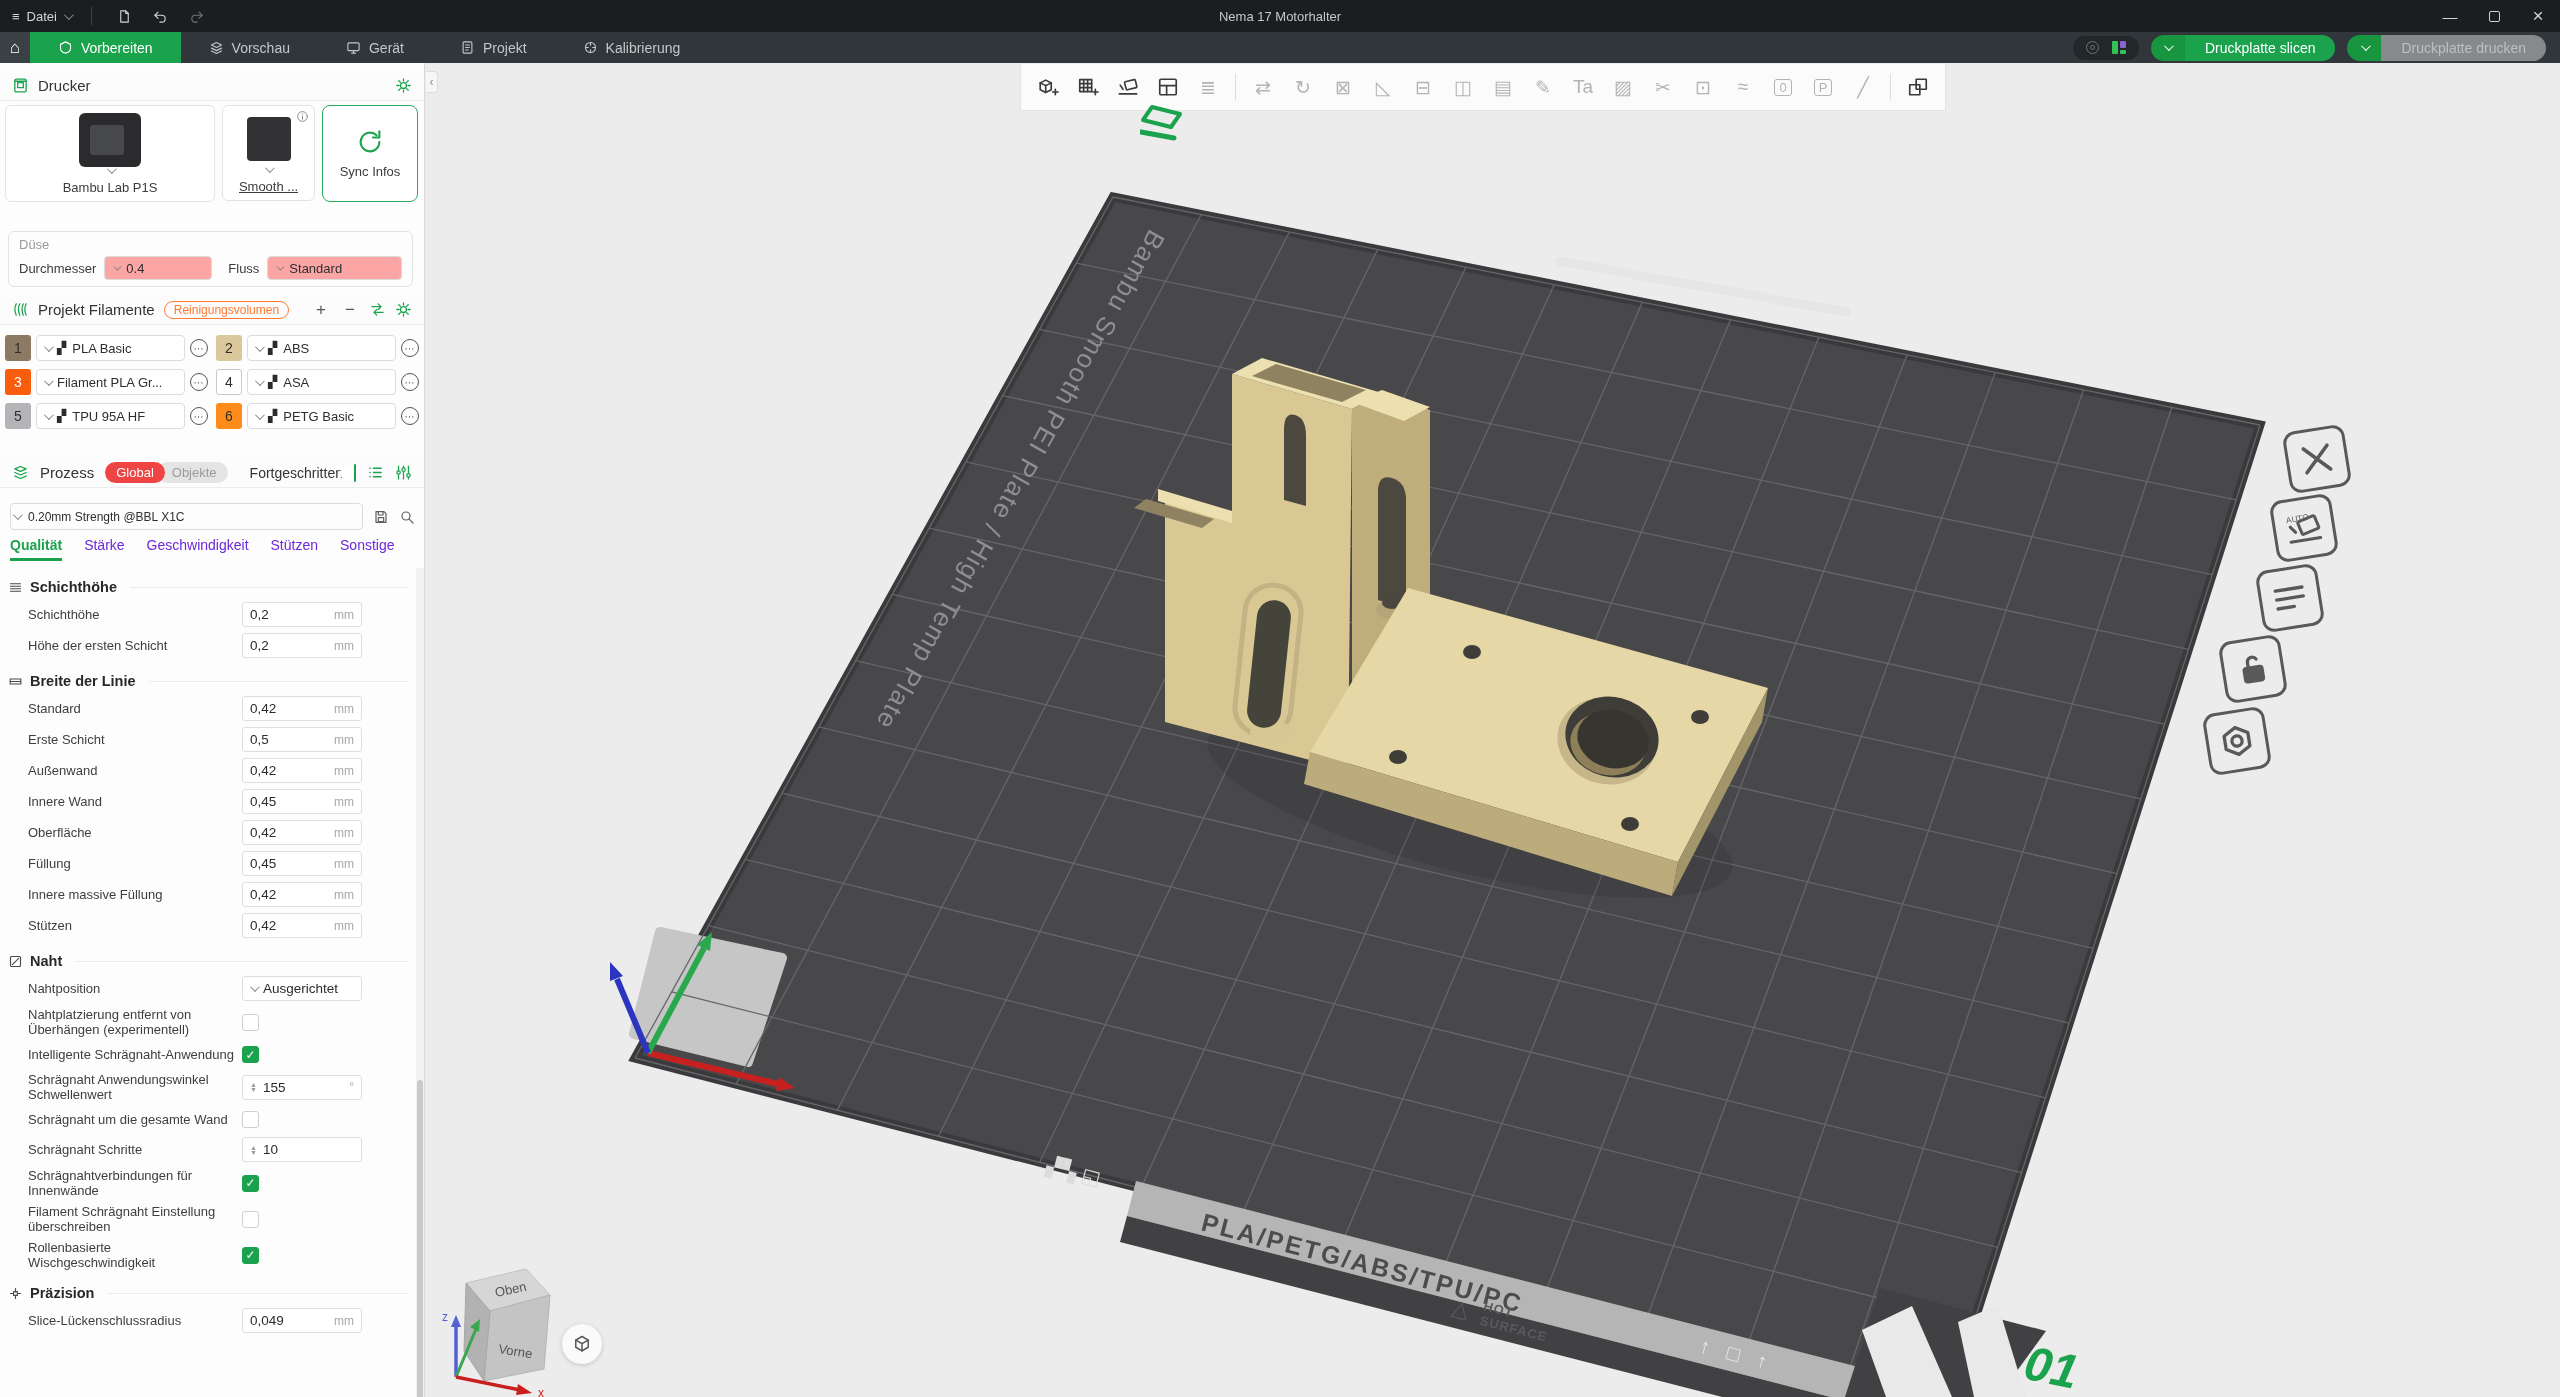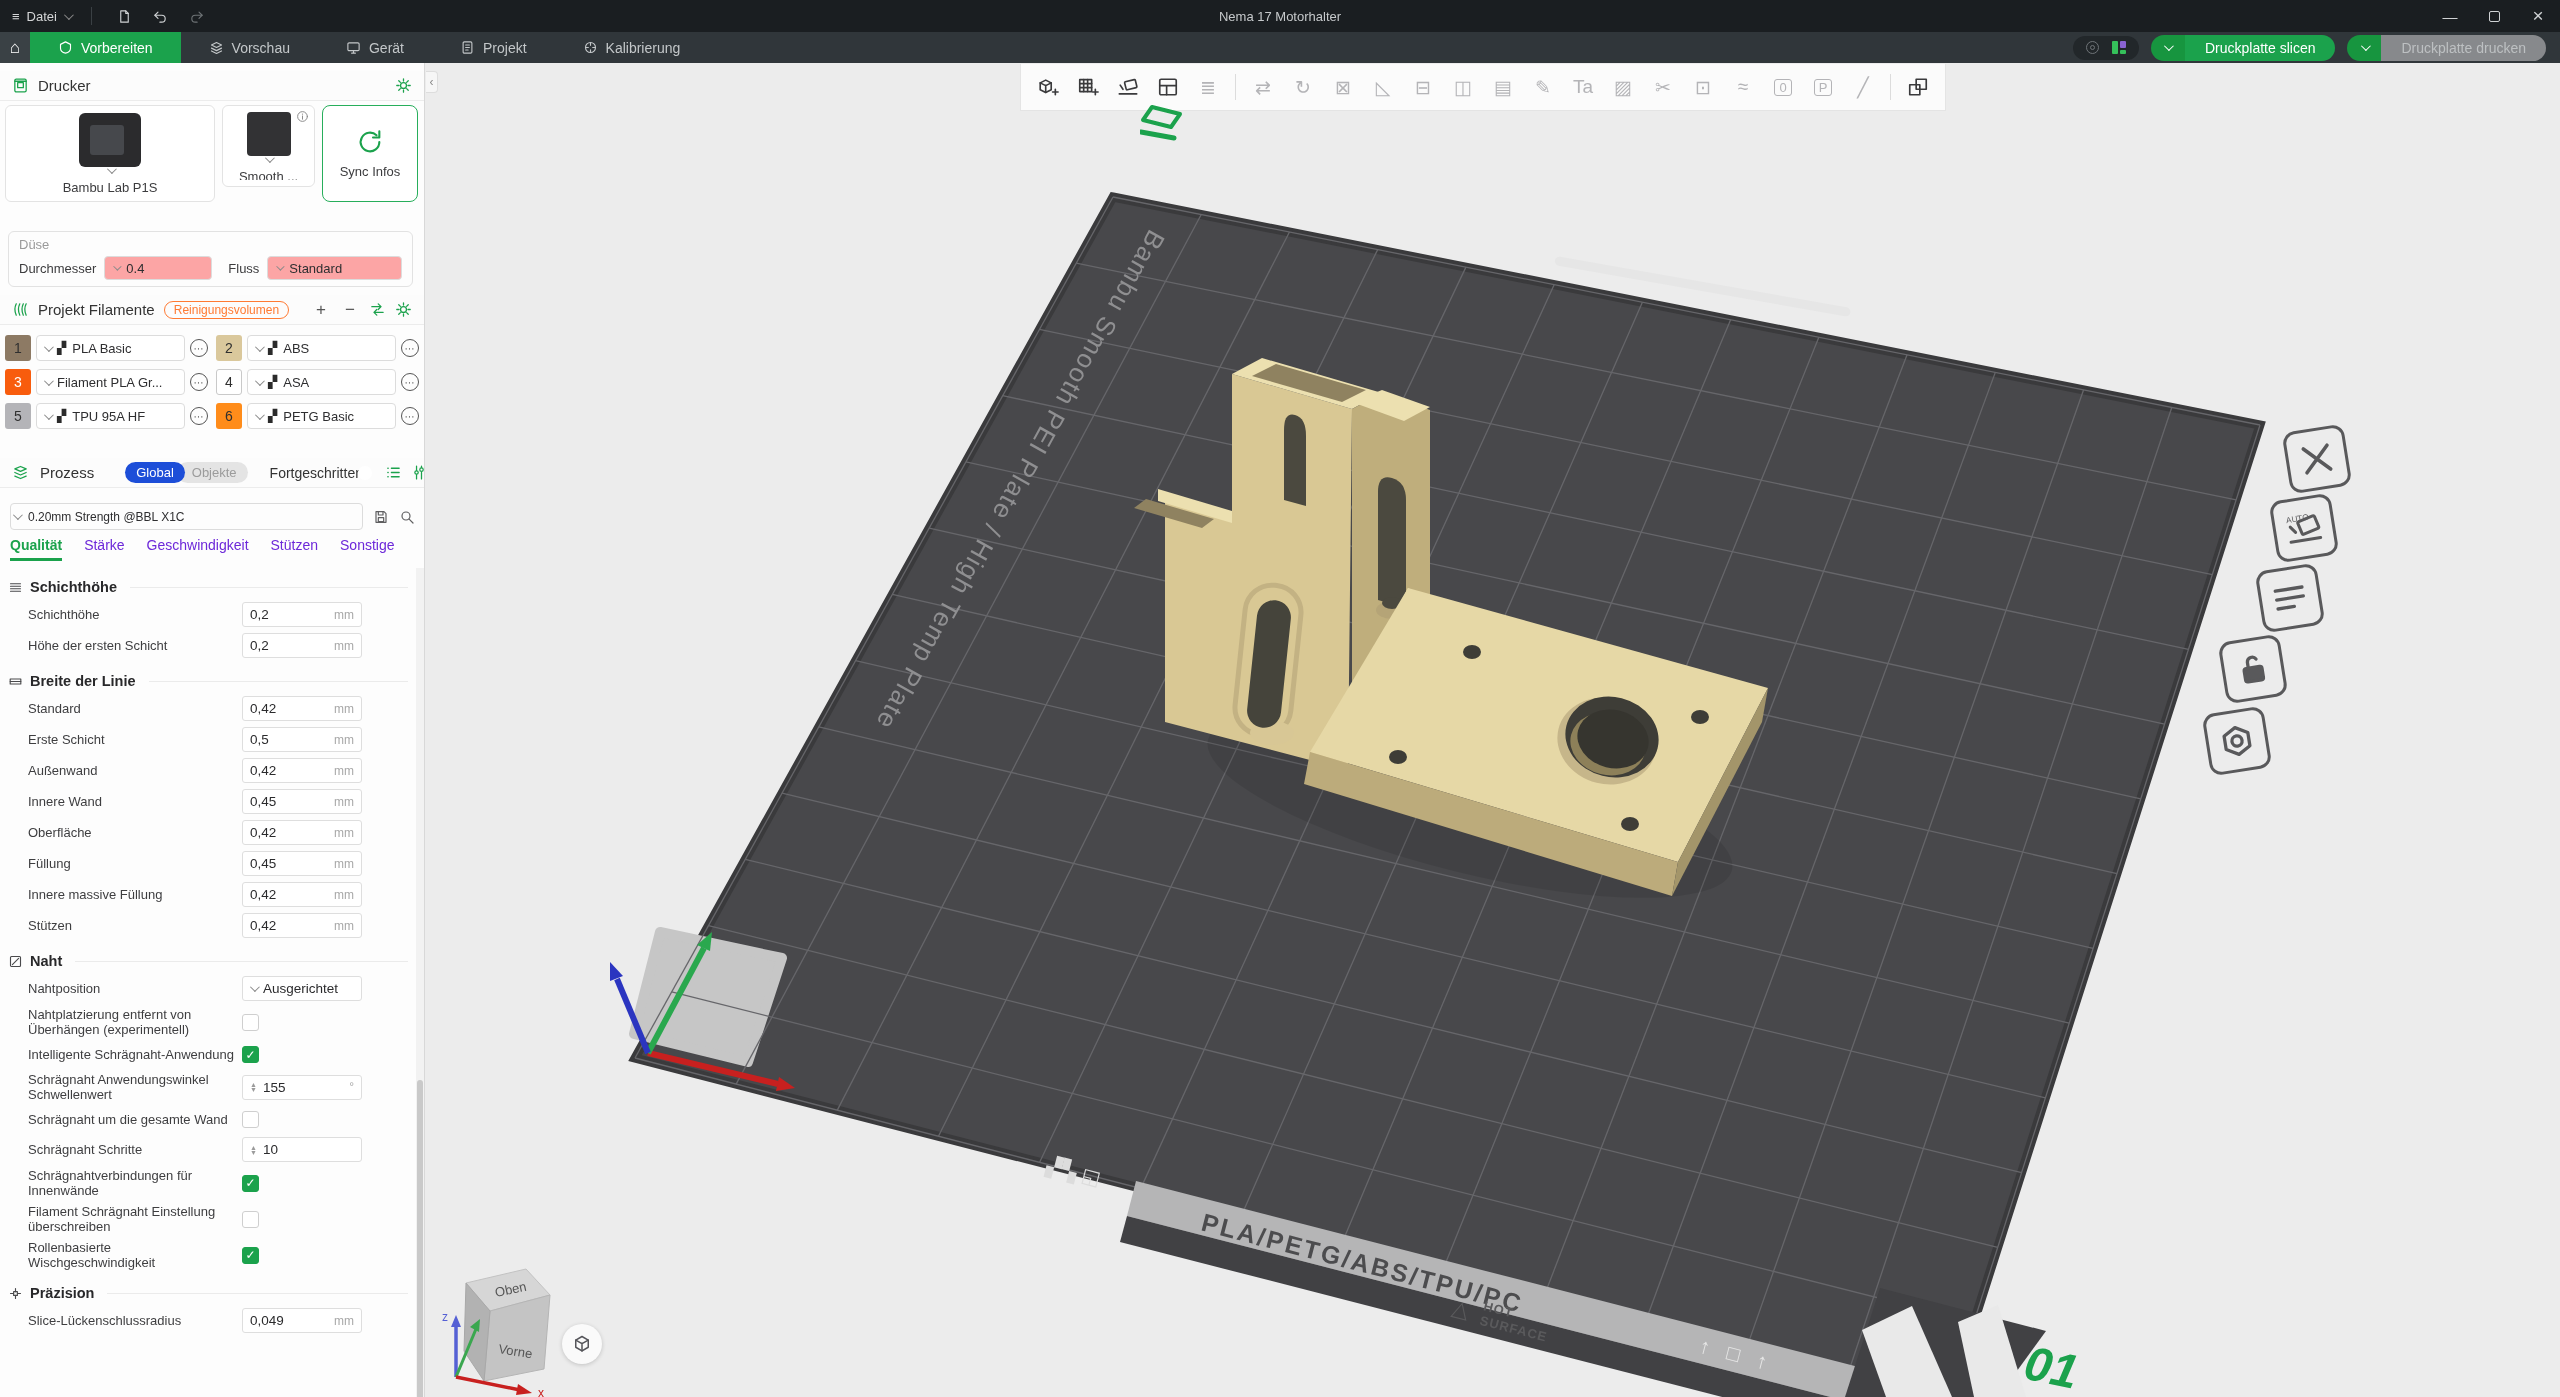--- a/index.html
+++ b/index.html
@@ -72,21 +72,21 @@
   .fcell { flex:1; display:flex; align-items:center; gap:5px; min-width:0; }
   .fnum { width:26px; height:26px; border-radius:3px; display:flex; align-items:center; justify-content:center; font-size:14px; flex:none; }
   .fnum.w { border:1px solid #c9c9c9; }
   .fcombo { flex:1; min-width:0; display:flex; align-items:center; gap:6px; border:1px solid #dcdcdc; border-radius:4px; height:26px; padding:0 7px; background:#fff; }
   .fbrand { font-size:12px; color:#2b2b2b; flex:none; }
   .fname { font-size:13px; color:#2e2e30; white-space:nowrap; overflow:hidden; text-overflow:ellipsis; }
   .fmore { width:18px; height:18px; border:1.3px solid #555; border-radius:50%; display:flex; align-items:center; justify-content:center; font-size:10px; color:#555; flex:none; letter-spacing:1px; }
 
   .scope-pills { display:flex; align-items:center; }
   .pill { height:21px; display:flex; align-items:center; padding:0 11px; border-radius:11px; font-size:13px; }
-  .pill.on { background:#1d4ed8; color:#fff; z-index:2;margin-left:20px; }
+  .pill.on { background:#ef4444; color:#fff; z-index:2; }
   .pill.off { background:#e4e4e4; color:#9b9b9b; margin-left:-8px; padding-left:15px; }
   .tgl { width:35px; height:18px; border-radius:9px; background:#1ba24c; position:relative; }
   .tgl i { position:absolute; right:2px; top:2px; width:14px; height:14px; border-radius:50%; background:#fff; }
 
   .preset-row { position:absolute; left:10px; top:440px; width:405px; display:flex; align-items:center; gap:10px; }
   .preset-combo { flex:1; display:flex; align-items:center; gap:8px; border:1px solid #dcdcdc; border-radius:4px; height:27px; padding:0 2px; font-size:12px; color:#2e2e30; }
   .preset-row .icn { color:#5f5f61; font-size:16px; }
 
   .ptabs { position:absolute; left:10px; top:474px; width:405px; display:flex; gap:22px; }
   .ptab { font-size:14px; color:#6d28d9; padding-bottom:5px; }
@@ -264,21 +264,21 @@
     <div class="thumbwrap">
         <div class="printer-thumb">
           <i></i>
         </div>
       </div>
     <div class="card-label">
         <span class="chev"></span>
         <span>Bambu Lab P1S</span>
       </div>
   </div>
-  <div class="card" style="left:222px; top:42px; width:93px; height:82px;text-decoration:underline;">
+  <div class="card" style="left:222px; top:42px; width:93px; height:96px;text-decoration:underline;">
     <span class="info-ic icn">
         <svg viewBox="0 0 24 24" fill="none" stroke="currentColor" stroke-width="1.8" stroke-linecap="round" stroke-linejoin="round">
           <circle cx="12" cy="12" r="9"></circle>
           <path d="M12 11v6"></path>
           <circle cx="12" cy="7.6" r="1.2" fill="currentColor" stroke="none"></circle>
         </svg>
       </span>
     <div class="thumbwrap">
         <div class="plate-thumb"></div>
       </div>

